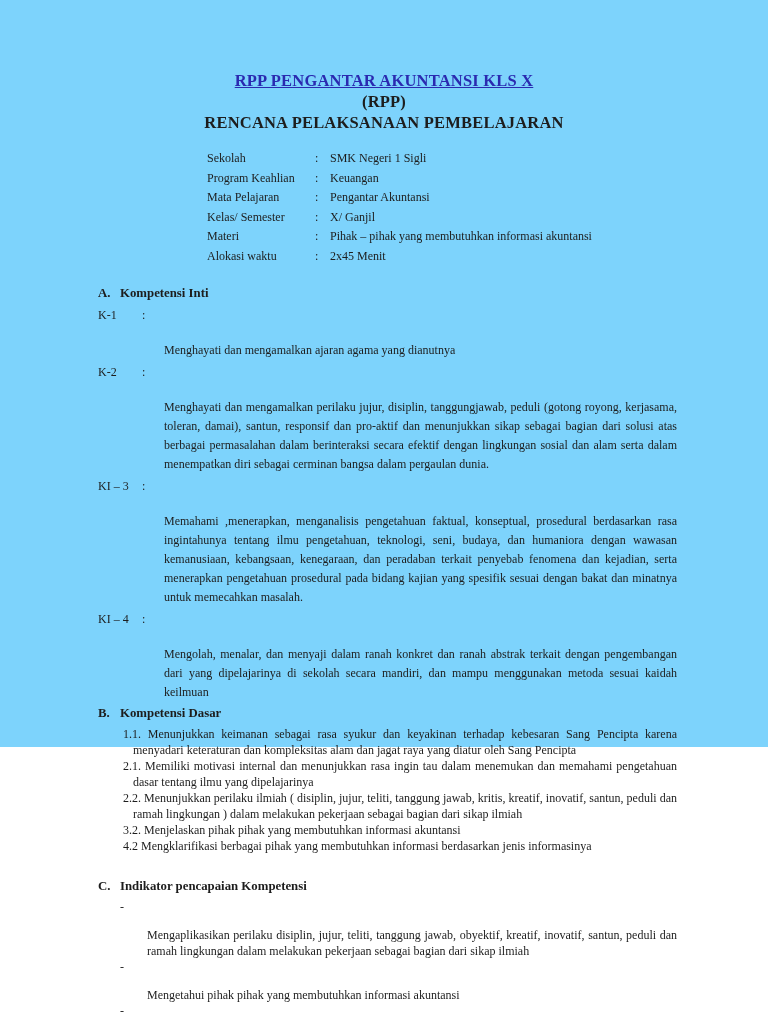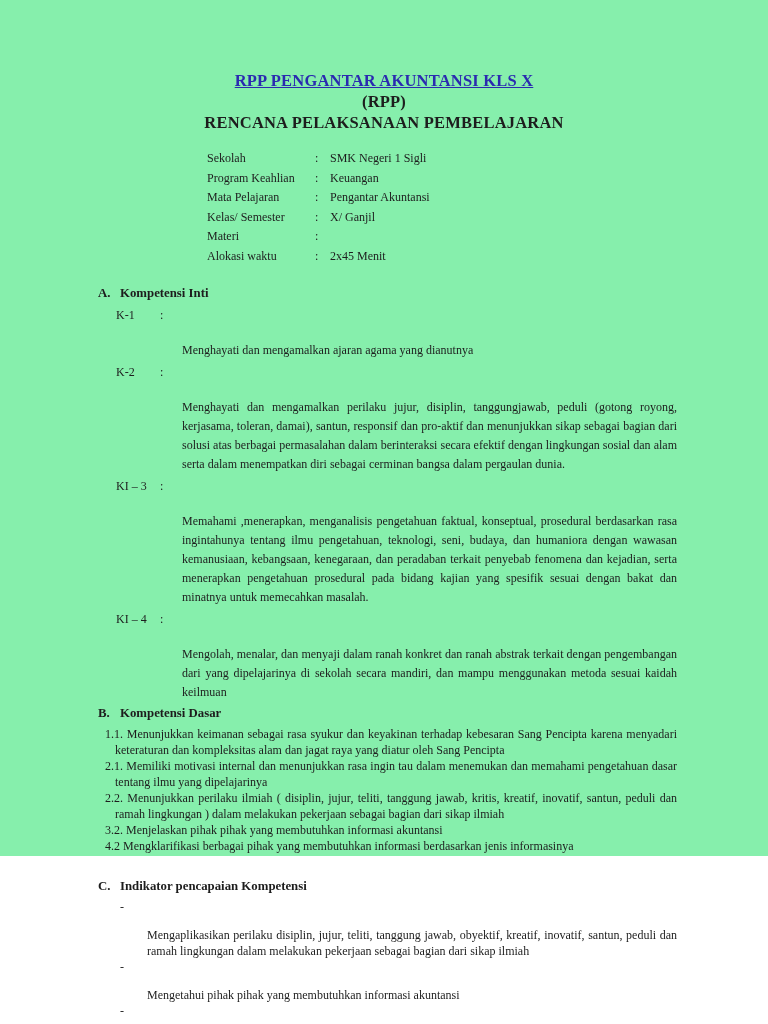--- a/index.html
+++ b/index.html
@@ -3,21 +3,21 @@
 <meta charset="utf-8">
 <style>
   * { margin:0; padding:0; box-sizing:border-box; }
   html,body { width:768px; height:1024px; }
   body {
     background:#ffffff;
     color:#1d1d1d;
     font-family:"Liberation Serif","DejaVu Serif",serif;
     overflow:hidden;
   }
-  .page { position:relative; width:768px; height:856px; background:#86efac; }
+  .page { position:relative; width:768px; height:747px; background:#7dd3fc; }
 
   
   .title-block { padding-top:70px; text-align:center; font-weight:bold;
                  font-size:16.5px; line-height:21px; letter-spacing:.2px; }
   .title-link  { color:#2a2ab0; text-decoration:underline; cursor:pointer; }
 
   
   .info-block { margin:16px 16px 0 207px; font-size:12px; }
   .info-row   { display:flex; height:19.6px; line-height:19.6px; }
   .info-label { width:108px; flex:none; }
@@ -25,27 +25,27 @@
 
   
   .content { margin:18px 91px 0 98px; font-size:12px; }
 
   .sec-heading { display:flex; font-weight:bold; font-size:12.8px;
                  line-height:17px; margin-bottom:4px; }
   .sec-letter  { width:22px; flex:none; }
 
   
   .ki-row  { display:flex; margin-bottom:3px; }
-  .ki-code { margin-left:18px; width:44px; flex:none; line-height:19px; }
+  .ki-code { width:44px; flex:none; line-height:19px; }
   .ki-sep  { width:22px; flex:none; line-height:19px; }
   .ki-text { flex:1; text-align:justify; line-height:19px;margin-top:35px; }
 
   
   .b-list { margin-top:1px; }
-  .b-item { margin-left:7px; padding-left:10px; text-indent:-10px;
+  .b-item { margin-left:25px; padding-left:10px; text-indent:-10px;
             text-align:justify; line-height:16px; }
 
   
   .sec-c  { margin-top:24px; }
   .c-item { display:flex; line-height:16px; }
   .c-dash { margin-left:22px; width:27px; flex:none; }
   .c-text { flex:1; text-align:justify;margin-top:28px; }
 
   .sec-b { margin-top:2px; }
 </style>
@@ -77,20 +77,21 @@
       <span class="info-value">Pengantar Akuntansi</span>
     </div>
     <div class="info-row">
       <span class="info-label">Kelas/ Semester</span>
       <span class="info-sep">:</span>
       <span class="info-value">X/ Ganjil</span>
     </div>
     <div class="info-row">
       <span class="info-label">Materi</span>
       <span class="info-sep">:</span>
+      <span class="info-value">Pihak – pihak yang membutuhkan informasi akuntansi</span>
     </div>
     <div class="info-row">
       <span class="info-label">Alokasi waktu</span>
       <span class="info-sep">:</span>
       <span class="info-value">2x45 Menit</span>
     </div>
   </section>
 
   <section class="content">
 

